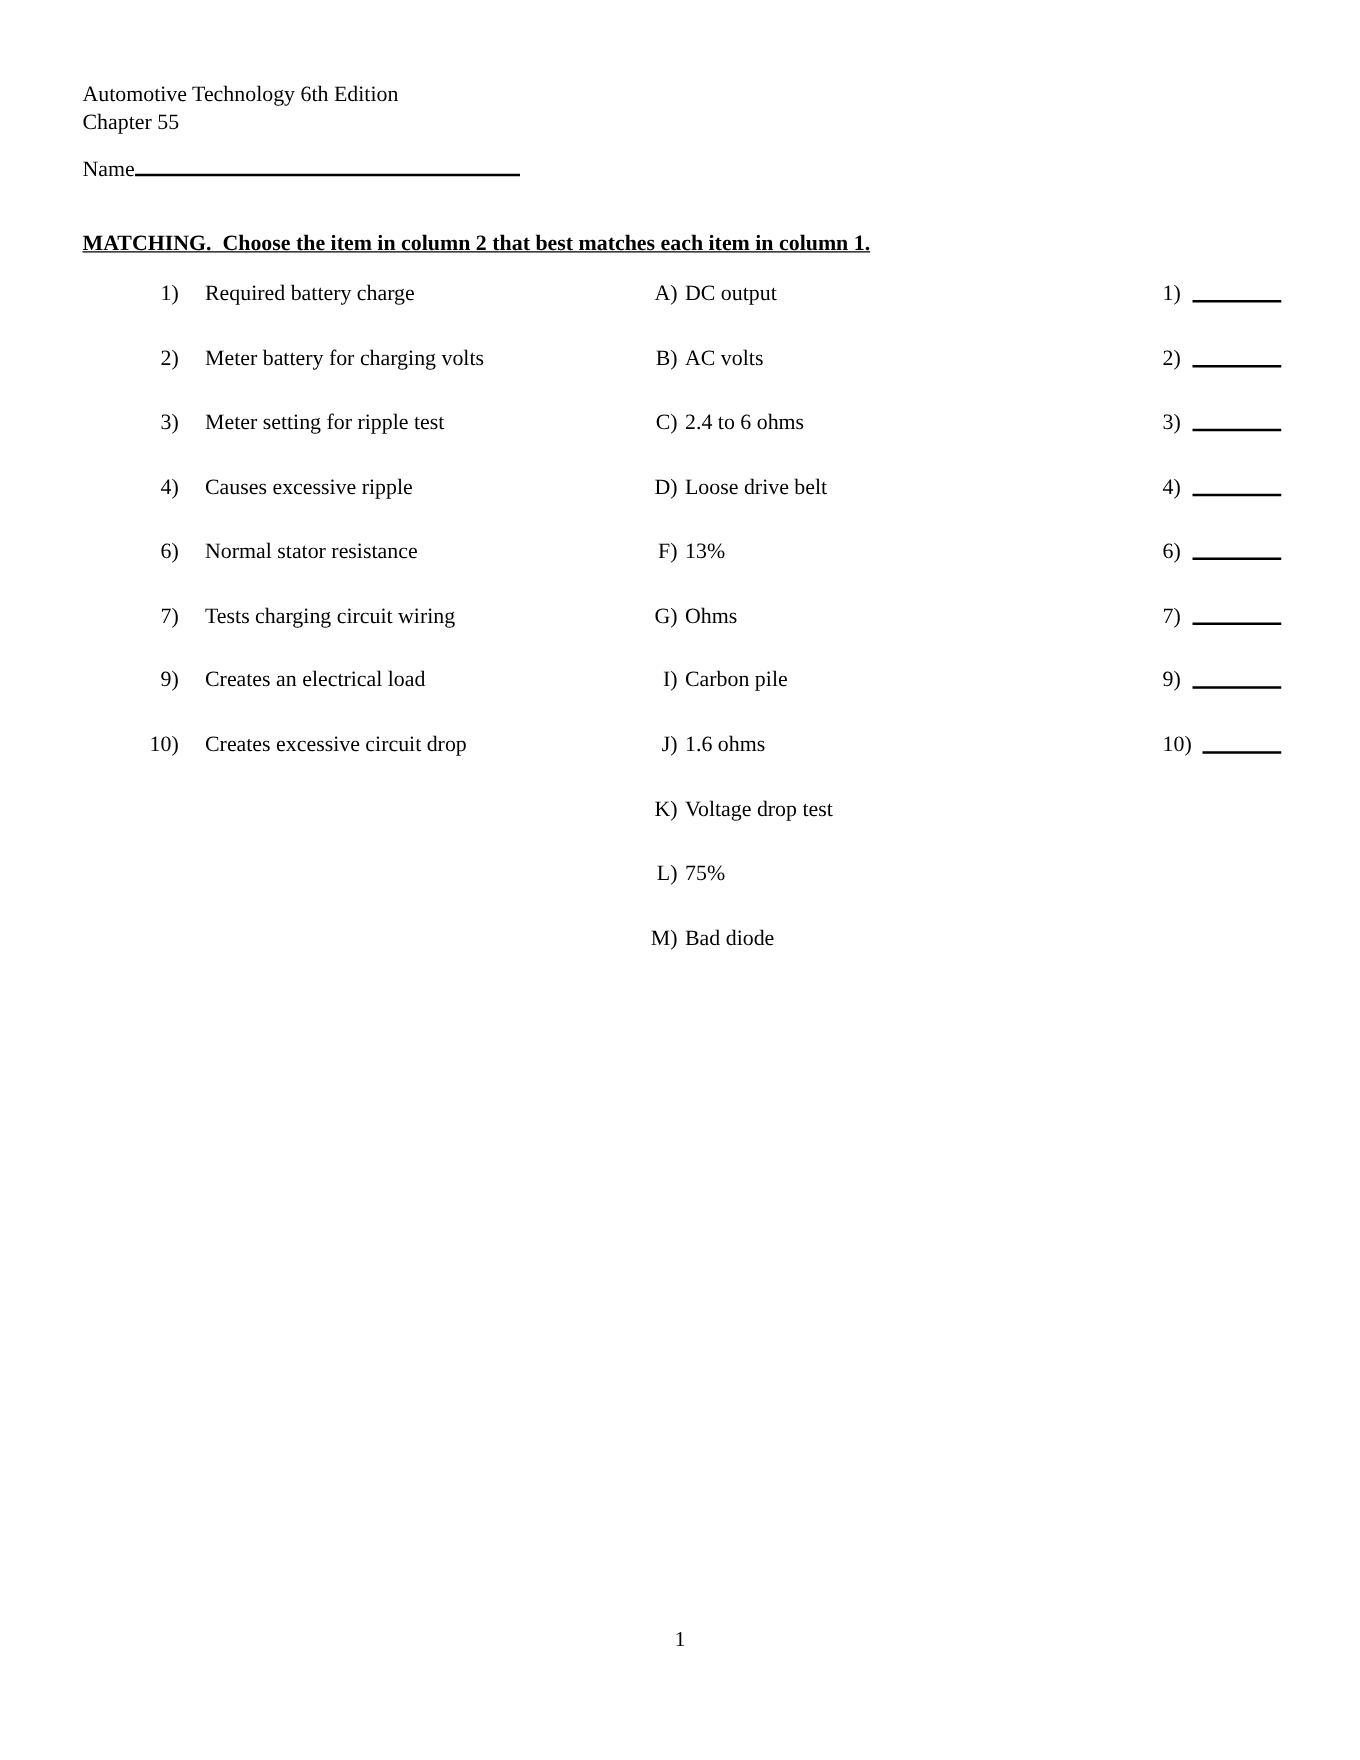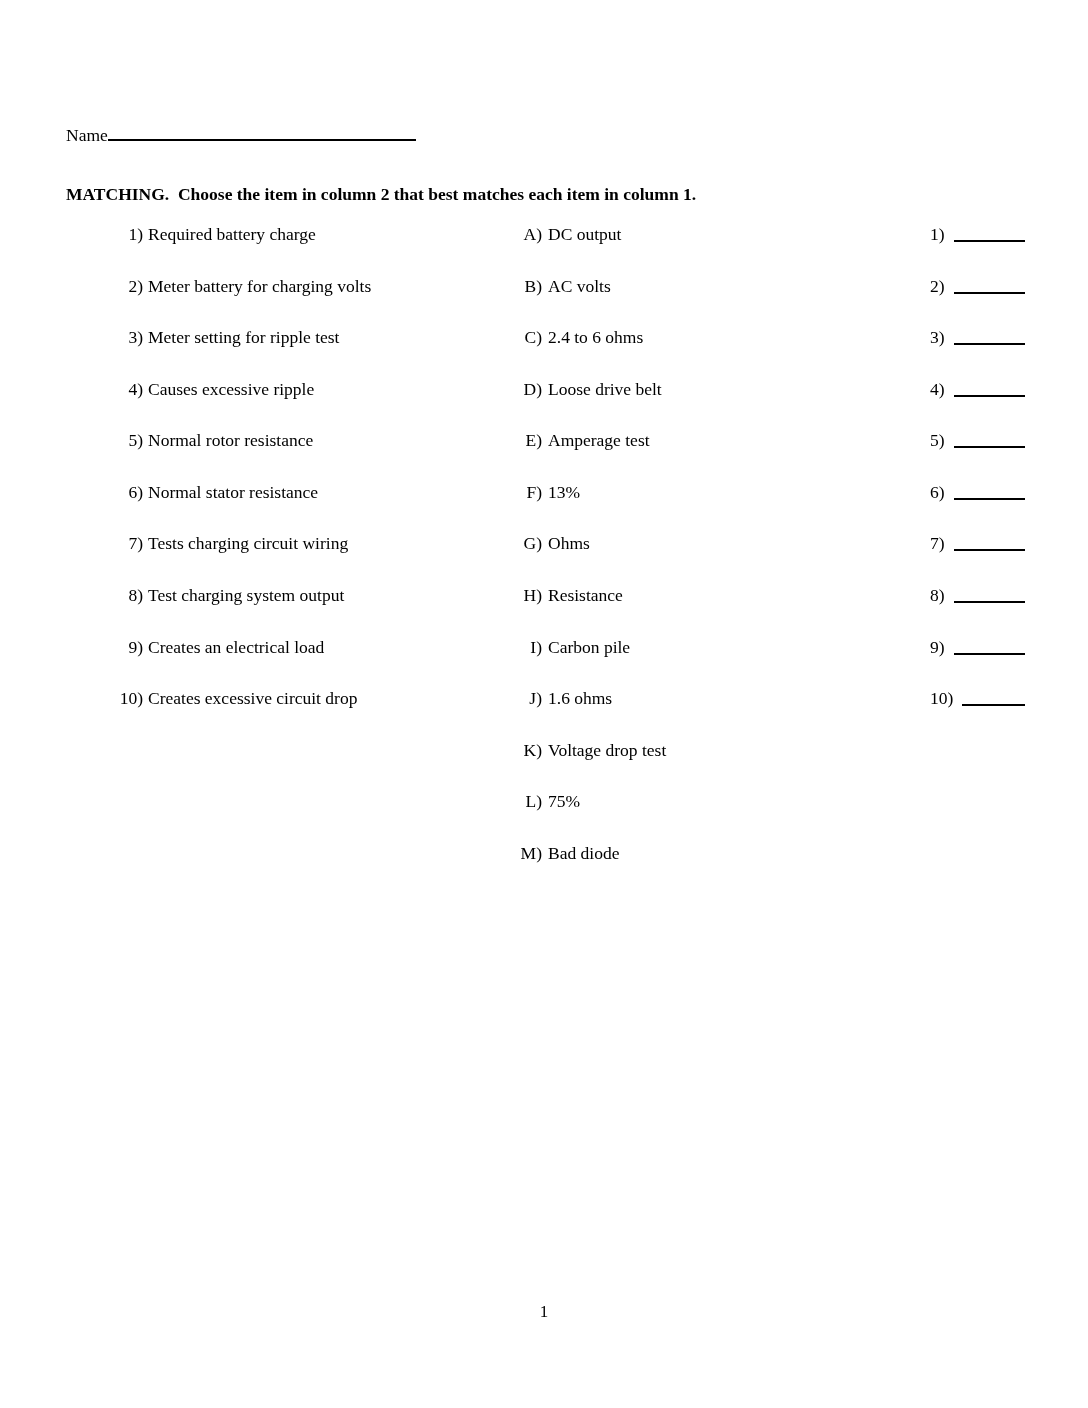--- a/index.html
+++ b/index.html
@@ -40,20 +40,21 @@
     border-bottom: 2px solid #000;
     vertical-align: baseline;
   }
 
   #instructions {
     left: 66px;
     top: 184px;
     font-size: 17.5px;
     font-weight: bold;
     white-space: pre;
+    text-decoration: underline;
   }
 
   #matching-rows {
     left: 0;
     top: 223px;
     width: 1088px;
   }
   .match-row {
     position: relative;
     height: 51.58px;
@@ -64,21 +65,21 @@
     position: absolute;
     left: 66px;
     top: 0;
     white-space: nowrap;
   }
   .c1-num {
     display: inline-block;
     width: 77px;
     text-align: right;
   }
-  .c1-text { margin-left: 5px; text-align: center; }
+  .c1-text { margin-left: 21px; text-align: center; }
 
   .cell-c2 {
     position: absolute;
     left: 465px;
     top: 0;
     white-space: nowrap;
   }
   .c2-letter {
     display: inline-block;
     width: 77px;
@@ -108,20 +109,24 @@
     width: 1088px;
     text-align: center;
     font-size: 17px;
   }
 </style>
 </head>
 <body>
 
 <div id="page">
 
+  <div id="title-block" class="abs">
+    <div>Automotive Technology 6th Edition</div>
+    <div>Chapter 55</div>
+  </div>
 
   <div id="name-row" class="abs"><span>Name</span><span class="name-underline"></span></div>
 
   <div id="instructions" class="abs">MATCHING.  Choose the item in column 2 that best matches each item in column 1.</div>
 
   <div id="matching-rows" class="abs">
       <div class="match-row">
         <div class="cell-c1"><span class="c1-num">1)</span><span class="c1-text">Required battery charge</span></div>
         <div class="cell-c2"><span class="c2-letter">A)</span><span class="c2-text">DC output</span></div>
         <div class="cell-c3">
@@ -147,52 +152,36 @@
       </div>
       <div class="match-row">
         <div class="cell-c1"><span class="c1-num">4)</span><span class="c1-text">Causes excessive ripple</span></div>
         <div class="cell-c2"><span class="c2-letter">D)</span><span class="c2-text">Loose drive belt</span></div>
         <div class="cell-c3">
           <span class="c3-num">4)</span>
           <span class="c3-blank"></span>
         </div>
       </div>
       <div class="match-row">
-        <div class="cell-c1"><span class="c1-num">5)</span><span class="c1-text">Normal rotor resistance</span></div>
-        <div class="cell-c2"><span class="c2-letter">E)</span><span class="c2-text">Amperage test</span></div>
-        <div class="cell-c3">
-          <span class="c3-num">5)</span>
-          <span class="c3-blank"></span>
-        </div>
-      </div>
-      <div class="match-row">
         <div class="cell-c1"><span class="c1-num">6)</span><span class="c1-text">Normal stator resistance</span></div>
         <div class="cell-c2"><span class="c2-letter">F)</span><span class="c2-text">13%</span></div>
         <div class="cell-c3">
           <span class="c3-num">6)</span>
           <span class="c3-blank"></span>
         </div>
       </div>
       <div class="match-row">
         <div class="cell-c1"><span class="c1-num">7)</span><span class="c1-text">Tests charging circuit wiring</span></div>
         <div class="cell-c2"><span class="c2-letter">G)</span><span class="c2-text">Ohms</span></div>
         <div class="cell-c3">
           <span class="c3-num">7)</span>
           <span class="c3-blank"></span>
         </div>
       </div>
       <div class="match-row">
-        <div class="cell-c1"><span class="c1-num">8)</span><span class="c1-text">Test charging system output</span></div>
-        <div class="cell-c2"><span class="c2-letter">H)</span><span class="c2-text">Resistance</span></div>
-        <div class="cell-c3">
-          <span class="c3-num">8)</span>
-          <span class="c3-blank"></span>
-        </div>
-      </div>
-      <div class="match-row">
         <div class="cell-c1"><span class="c1-num">9)</span><span class="c1-text">Creates an electrical load</span></div>
         <div class="cell-c2"><span class="c2-letter">I)</span><span class="c2-text">Carbon pile</span></div>
         <div class="cell-c3">
           <span class="c3-num">9)</span>
           <span class="c3-blank"></span>
         </div>
       </div>
       <div class="match-row">
         <div class="cell-c1"><span class="c1-num">10)</span><span class="c1-text">Creates excessive circuit drop</span></div>
         <div class="cell-c2"><span class="c2-letter">J)</span><span class="c2-text">1.6 ohms</span></div>

